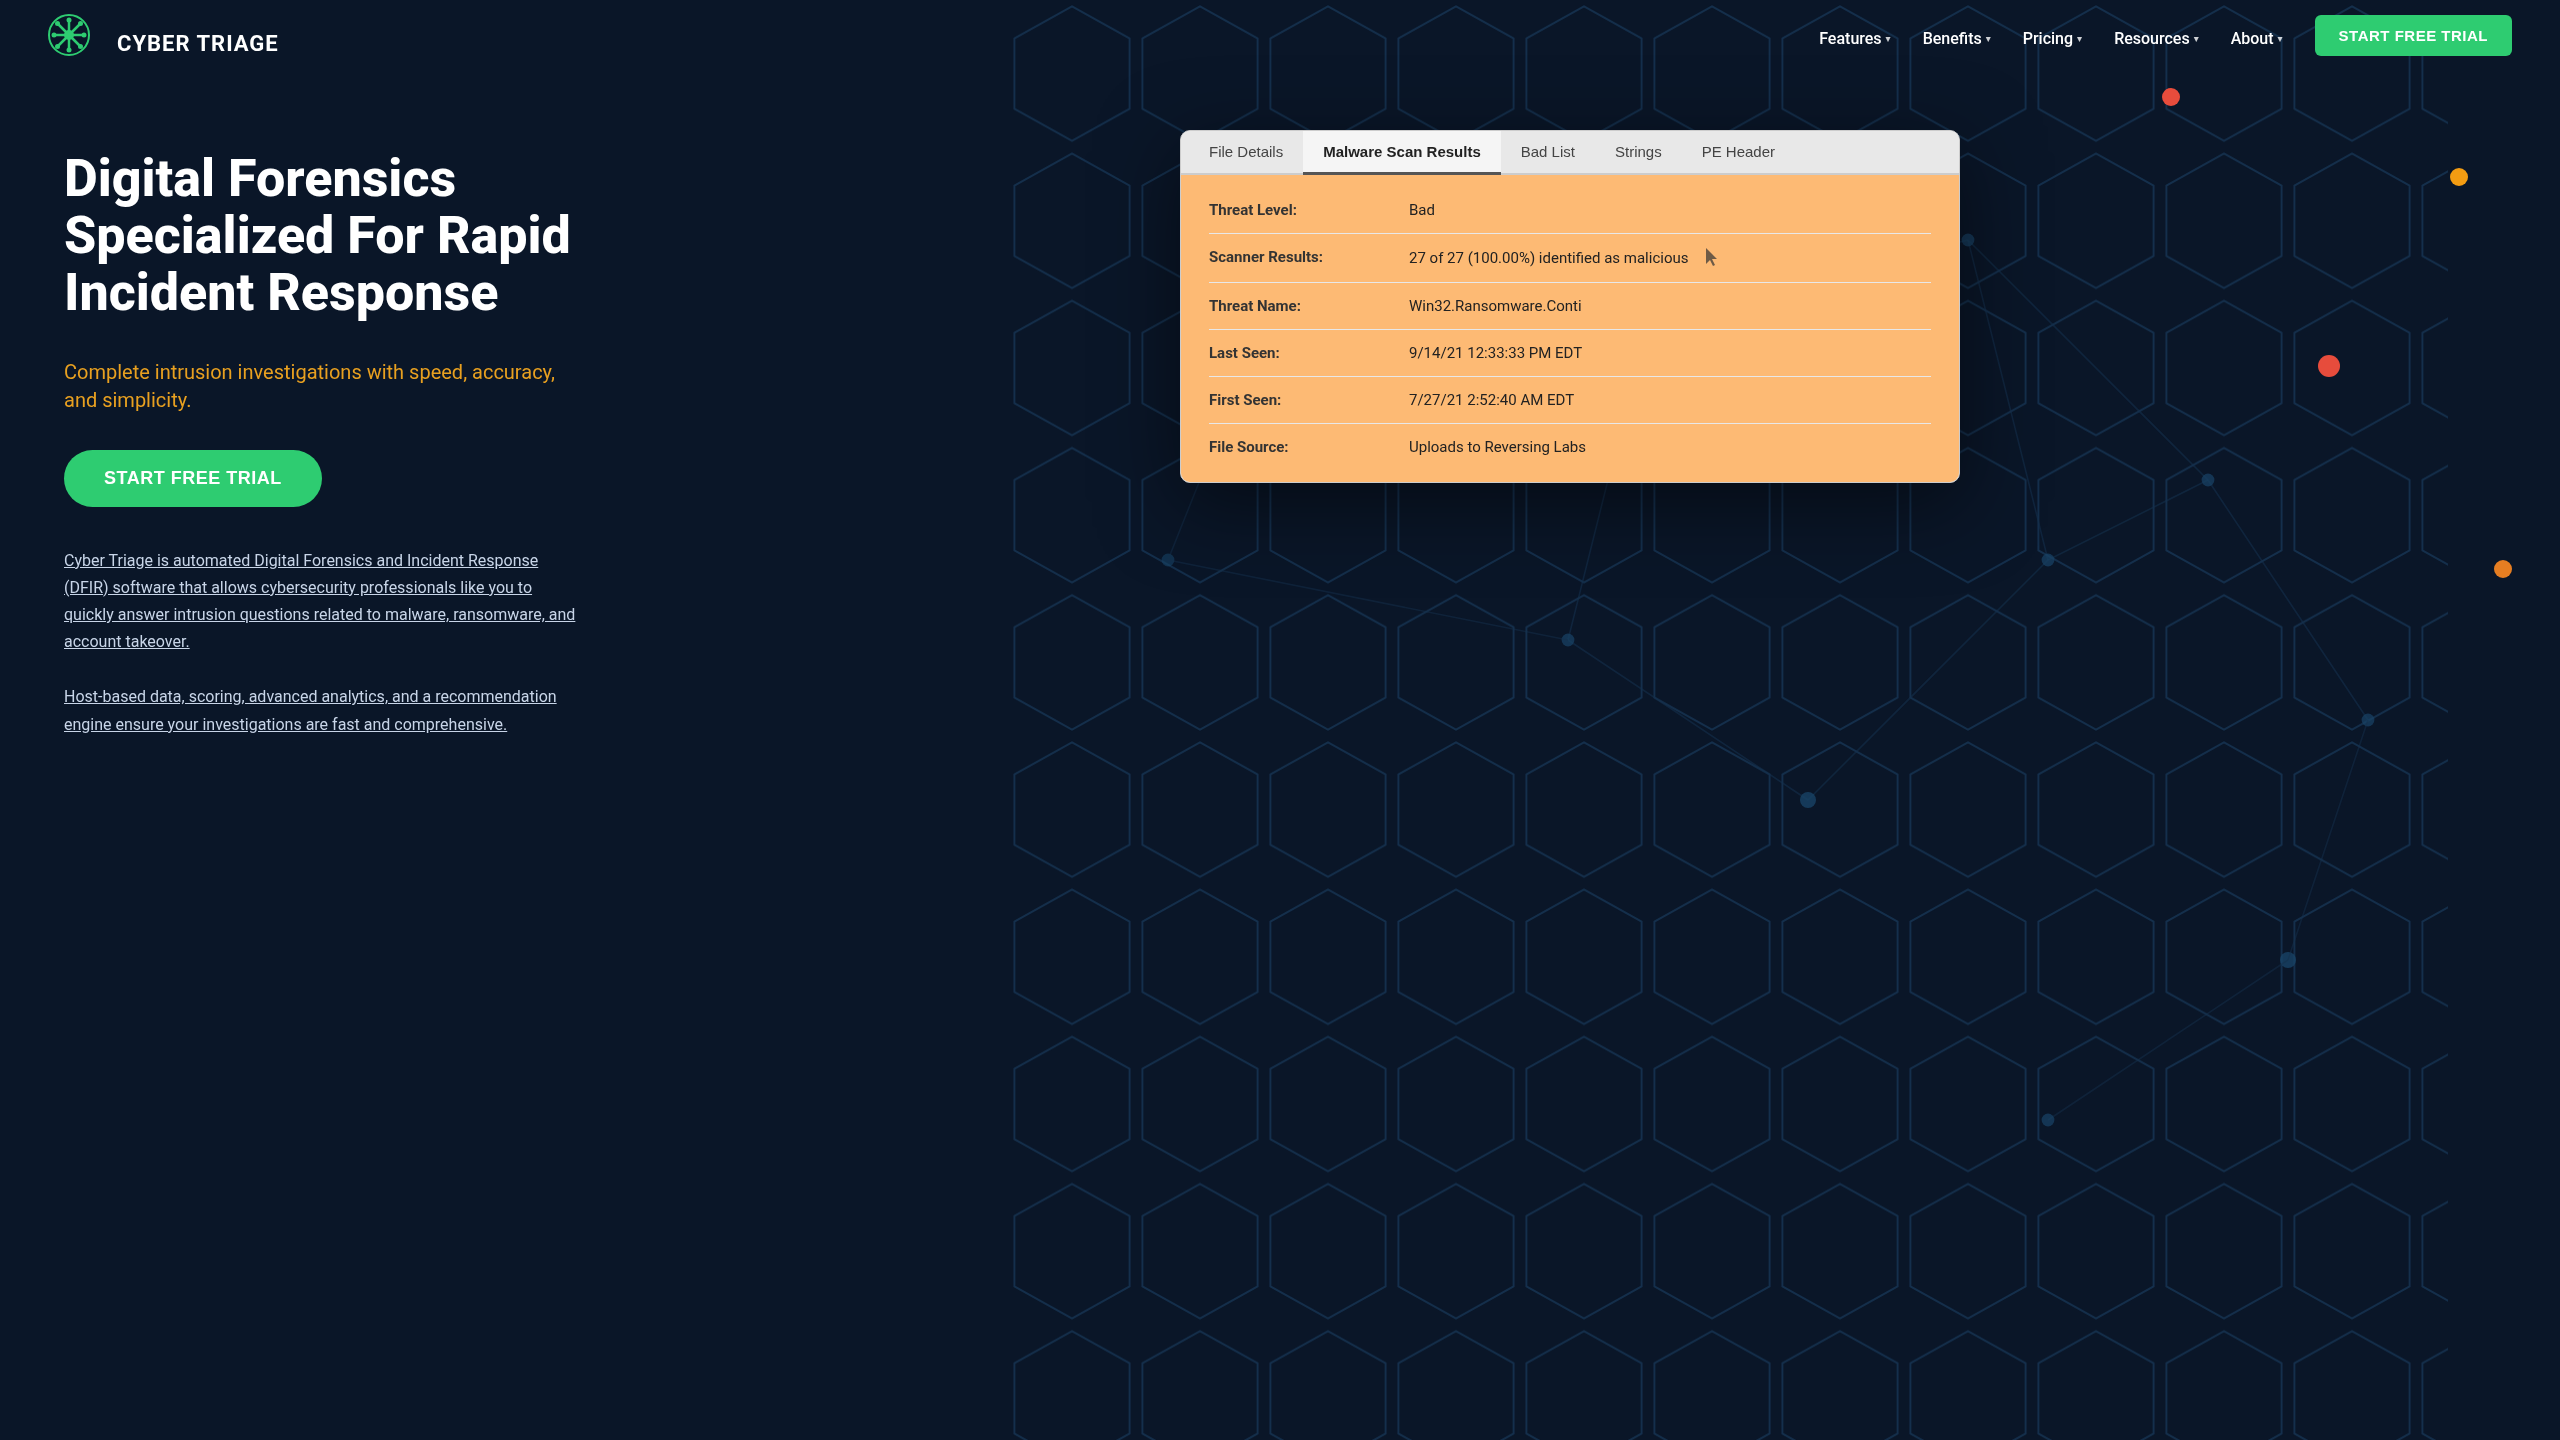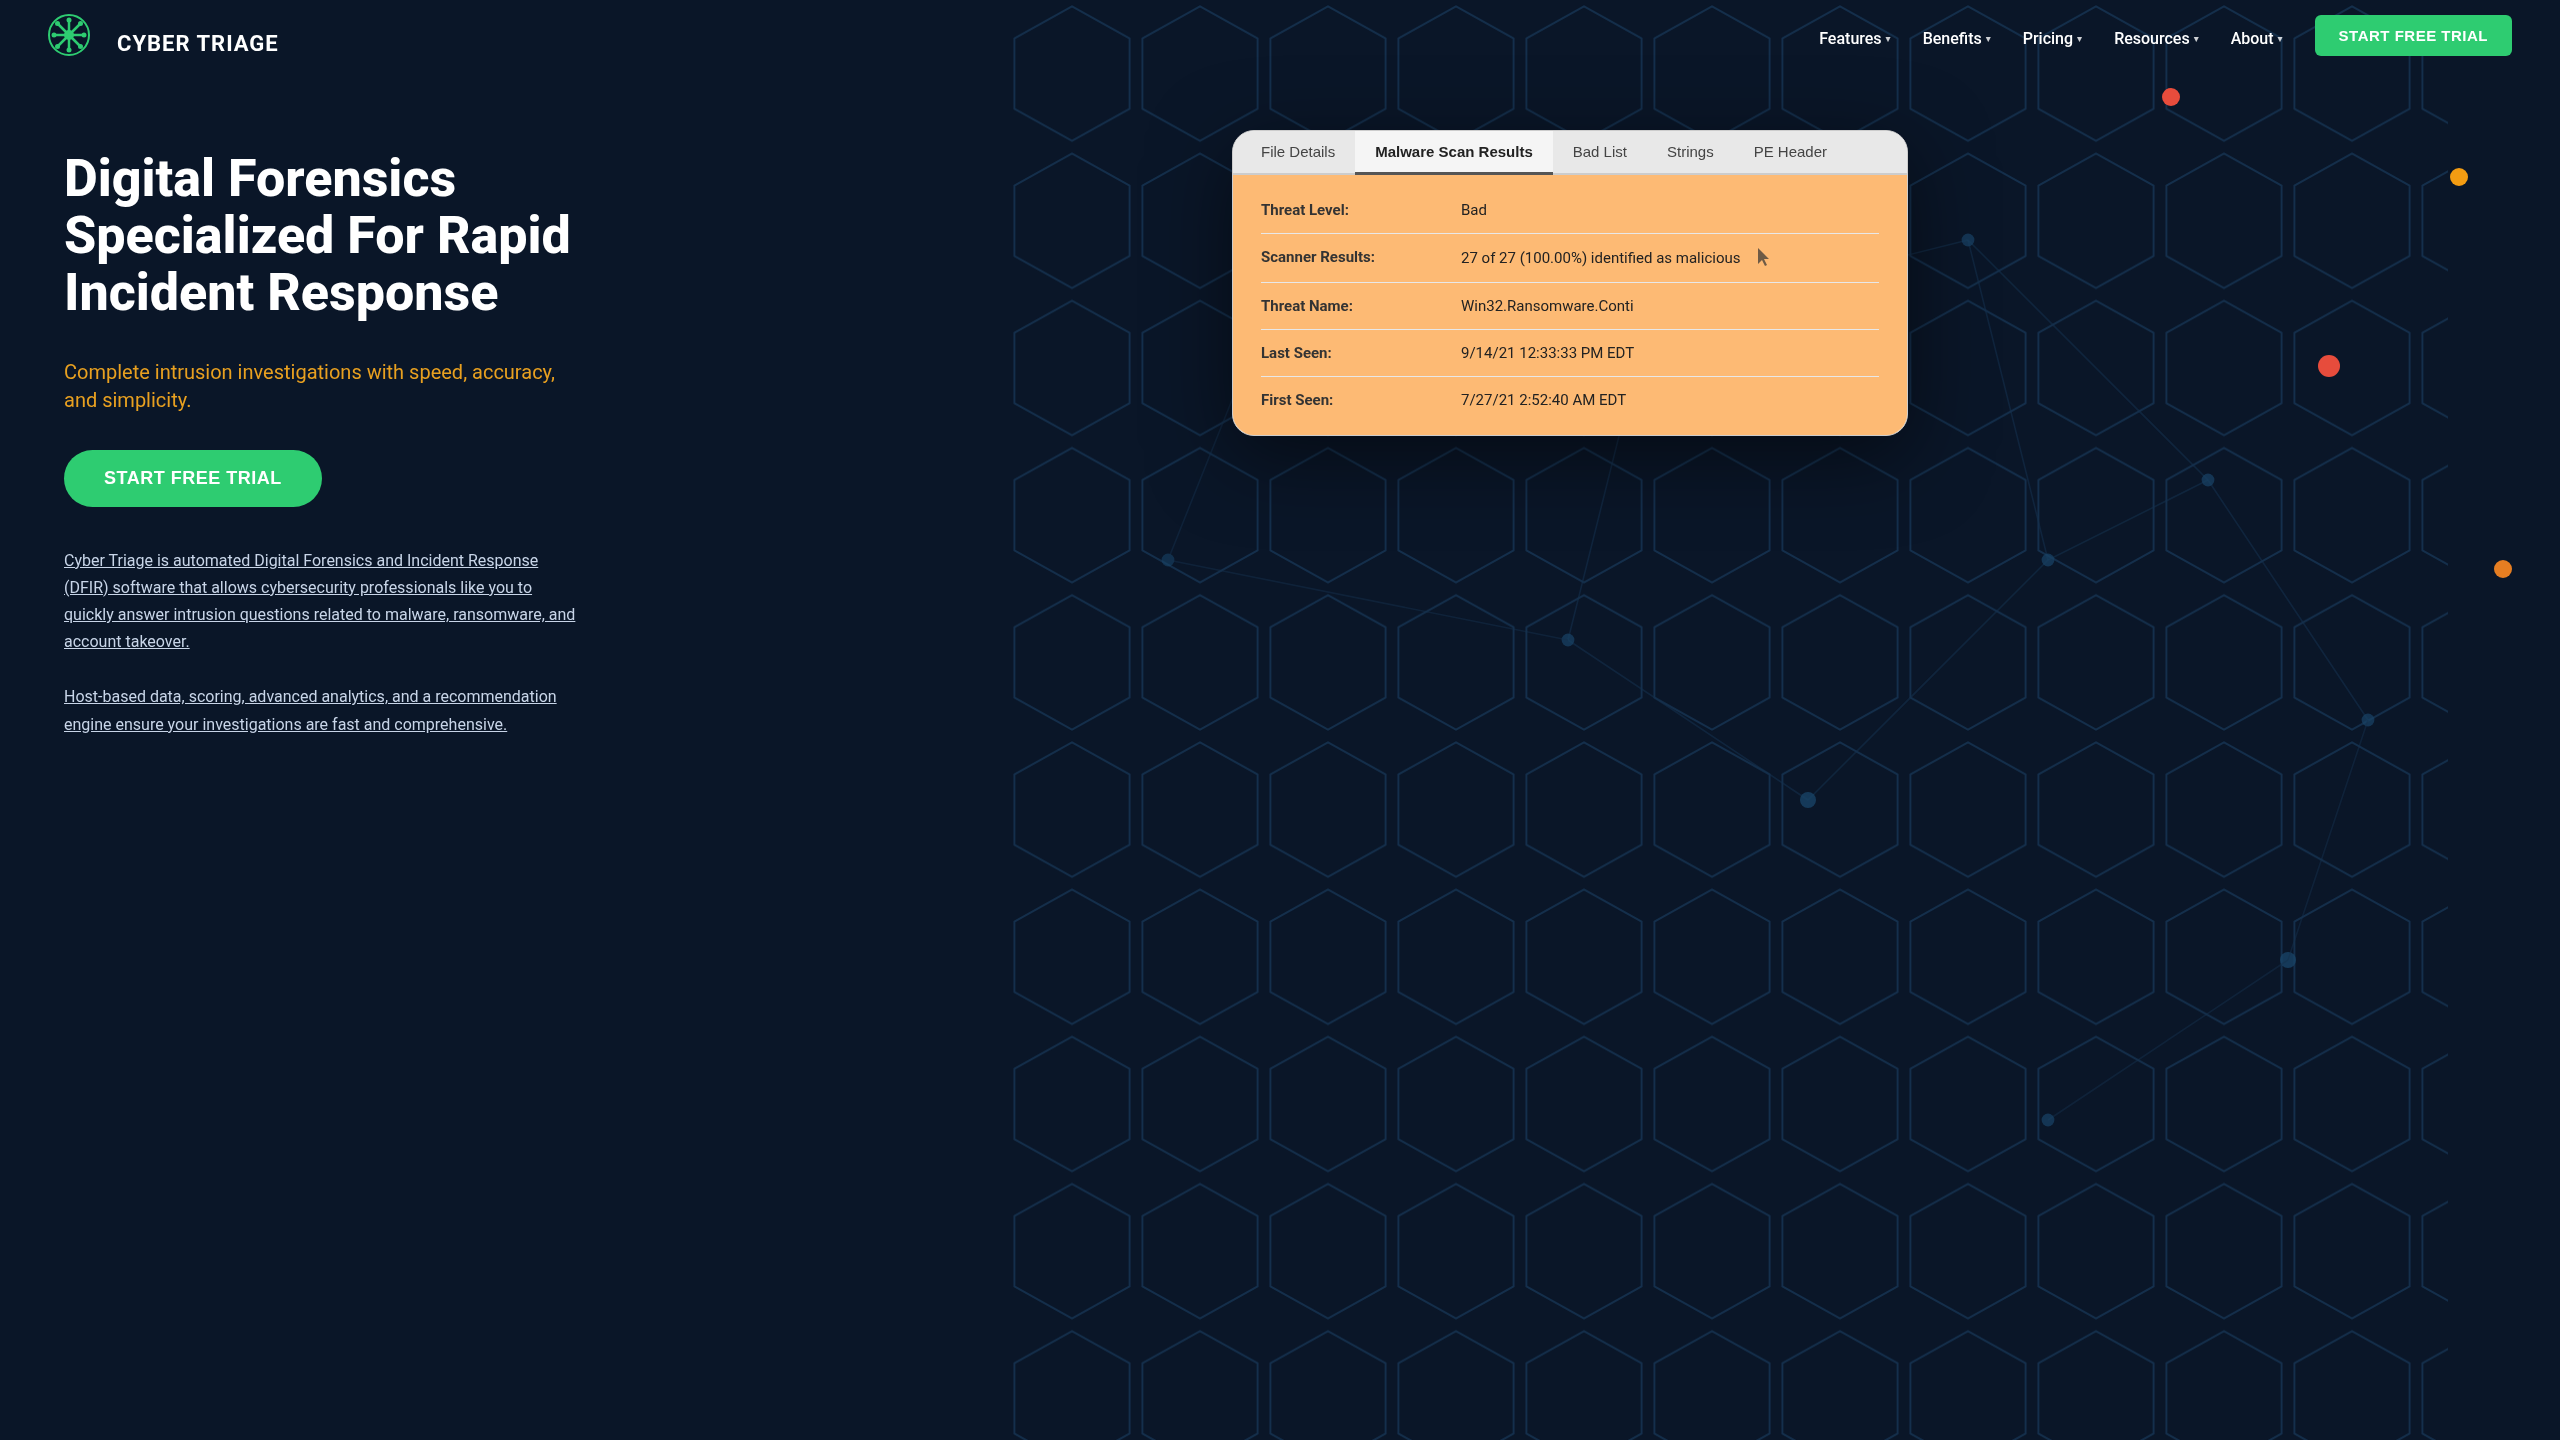--- a/index.html
+++ b/index.html
@@ -141,23 +141,23 @@
       flex: 1;
       display: flex;
       justify-content: center;
       align-items: flex-start;
       padding-left: 60px;
       padding-top: 0;
     }
 
     .app-window {
       background: #f0f0f0;
-      border-radius: 22px;
+      border-radius: 10px;
       box-shadow: 0 20px 80px rgba(0,0,0,0.5);
-      width: 676px;
+      width: 780px;
       overflow: hidden;
       border: 1px solid #ccc;
     }
 
     .app-tabs {
       display: flex;
       background: #e8e8e8;
       border-bottom: 2px solid #ccc;
       padding: 0 8px;
     }
@@ -387,17 +387,21 @@
           <span class="app-label">Last Seen:</span>
           <span class="app-value">9/14/21 12:33:33 PM EDT</span>
         </div>
 
         <div class="app-row">
           <span class="app-label">First Seen:</span>
           <span class="app-value">7/27/21 2:52:40 AM EDT</span>
         </div>
 
 
+        <div class="app-row">
+          <span class="app-label">File Source:</span>
+          <span class="app-value">Uploads to Reversing Labs</span>
+        </div>
 
       </div>
     </div>
   </div>
 </section>
 
 </body></html>

